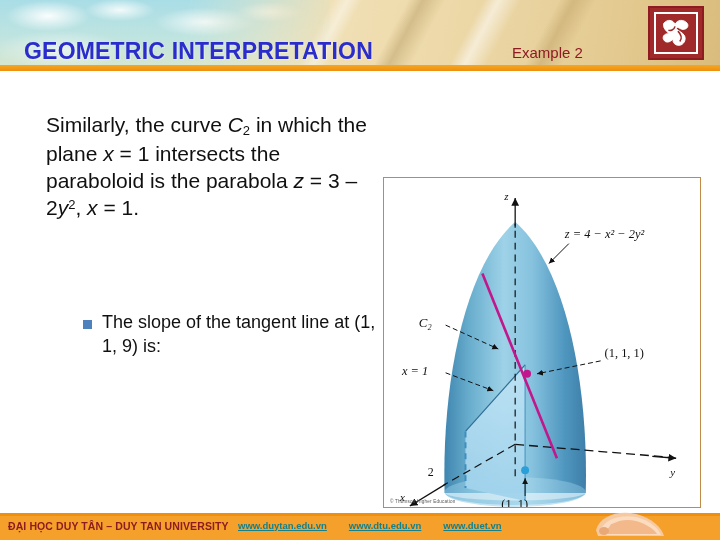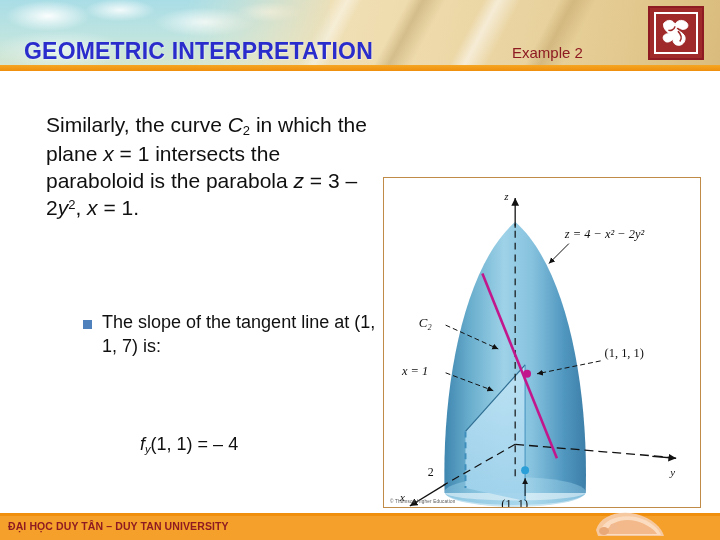--- a/index.html
+++ b/index.html
@@ -148,24 +148,23 @@
       </svg>
     </div>
   </div>
 
   <div class="orange-rule"></div>
 
   <div class="body-text">Similarly, the curve <i>C</i><sub>2</sub> in which the plane <i>x</i> = 1 intersects the paraboloid is the parabola <i>z</i> = 3 – 2<i>y</i><sup>2</sup>, <i>x</i> = 1.</div>
 
   <div class="bullet-block">
     <div class="bullet-mark"></div>
-    <div class="bullet-text">The slope of the tangent line at (1, 1, 7) is:</div>
-  </div>
-
-  <div class="formula"><i>f<sub>y</sub></i>(1, 1) = – 4</div>
+    <div class="bullet-text">The slope of the tangent line at (1, 1, 9) is:</div>
+  </div>
+
 
   <div class="figure">
     <svg viewBox="0 0 318 331">
       <defs>
         <linearGradient id="surfGrad" x1="0" y1="0" x2="1" y2="0">
           <stop offset="0%" stop-color="#3f86b0"></stop>
           <stop offset="18%" stop-color="#69aecd"></stop>
           <stop offset="42%" stop-color="#9ed2e8"></stop>
           <stop offset="62%" stop-color="#86c2de"></stop>
           <stop offset="85%" stop-color="#4f96bf"></stop>
@@ -226,20 +225,25 @@
 
       <text x="118" y="332" font-size="12.5" font-family="Liberation Serif, serif" fill="#111">(1, 1)</text>
       <line x1="142" y1="320" x2="142" y2="302" stroke="#111" stroke-width="1" marker-end="url(#arrow)"></line>
     </svg>
     <div class="fig-credit">© Thomson Higher Education</div>
   </div>
 
   <div class="footer">
     <div class="footer-accent"></div>
     <div class="footer-univ">ĐẠI HỌC DUY TÂN – DUY TAN UNIVERSITY</div>
+    <div class="footer-links">
+      <a href="#">www.duytan.edu.vn</a>
+      <a href="#">www.dtu.edu.vn</a>
+      <a href="#">www.duet.vn</a>
+    </div>
   </div>
 
   <div class="fan">
     <svg viewBox="0 0 100 40" width="100" height="40">
       <g transform="translate(4,6)">
         <path d="M6 24 C10 10, 28 4, 46 8 C62 12, 72 22, 74 30 L8 30 Z" fill="#f7c9a0"></path>
         <path d="M10 25 C14 13, 30 8, 46 11 C60 14, 69 23, 71 29 L12 29 Z" fill="#fbdcc0"></path>
         <path d="M16 26 C20 16, 33 12, 46 15 C57 18, 65 24, 67 28 L18 28 Z" fill="#f3b98a"></path>
         <ellipse cx="14" cy="25" rx="5" ry="4" fill="#e8a878"></ellipse>
         <ellipse cx="24" cy="21" rx="4" ry="3.4" fill="#f0b98f"></ellipse>

